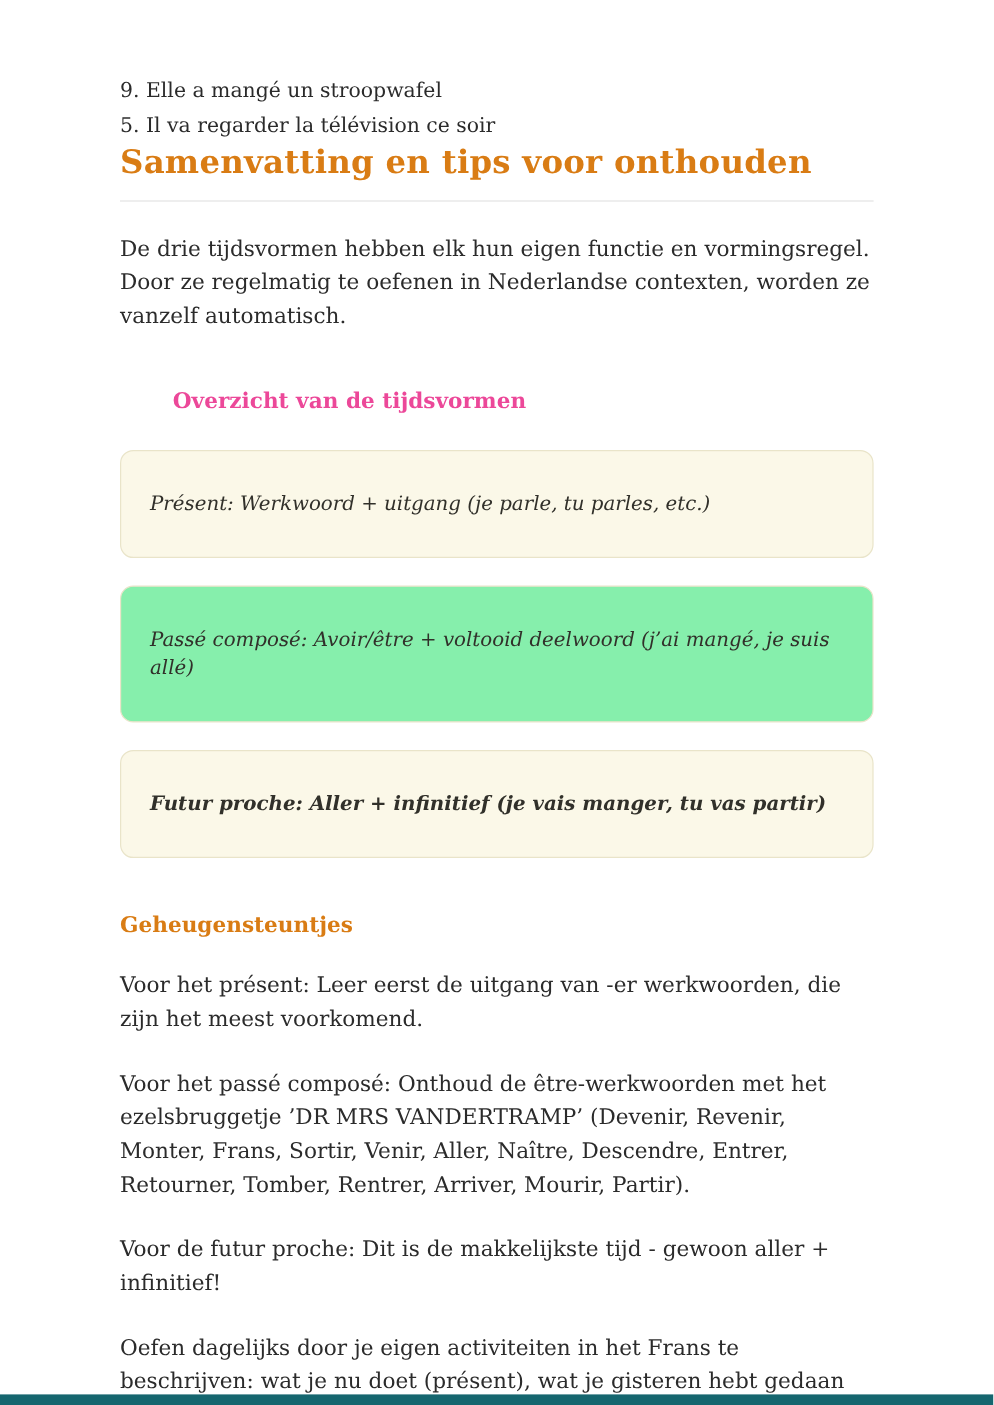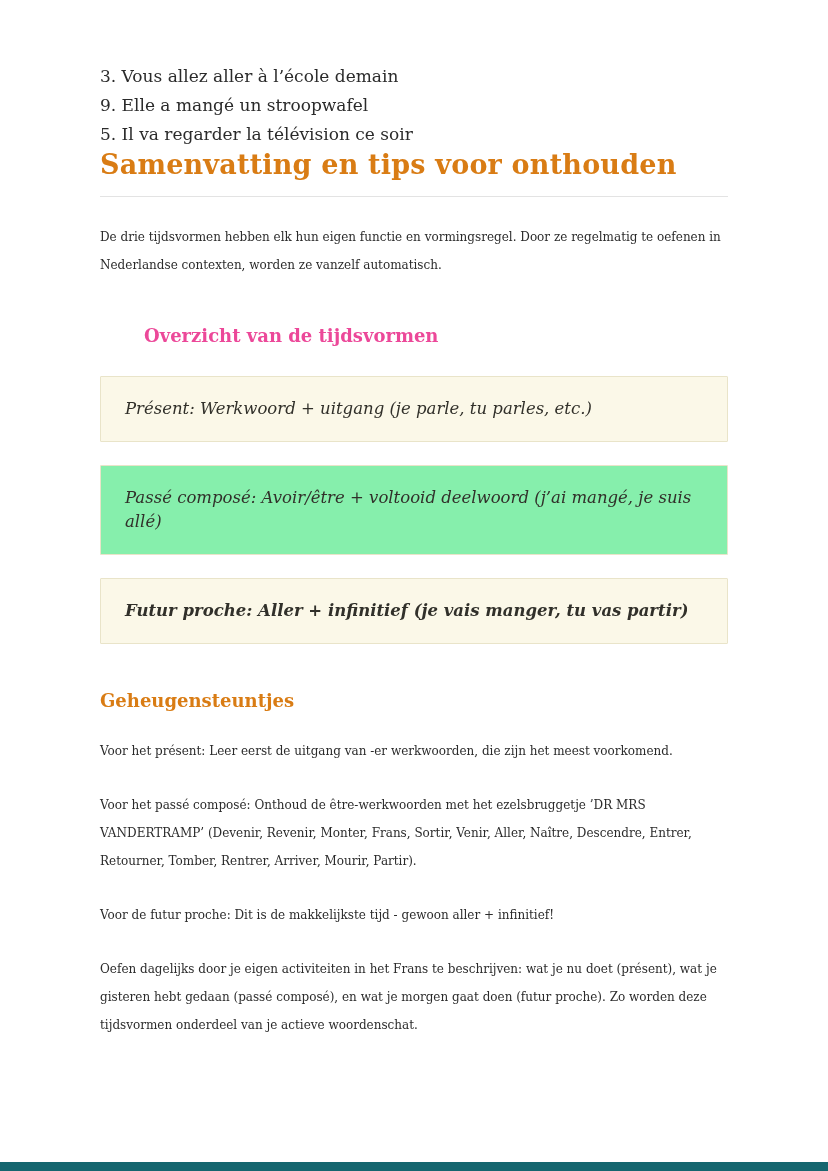--- a/index.html
+++ b/index.html
@@ -30,36 +30,36 @@
     color: #d97c14;
     letter-spacing: 0.2px;
   }
   hr.heading-rule {
     border: none;
     border-top: 1px solid #e3e3e3;
     margin-top: 16px;
   }
   p.body-par {
     margin-top: 26px;
-    font-size: 12px;
+    font-size: 18px;
     line-height: 28px;
     color: #2b2b2b;
   }
   h3.sub-heading {
     margin-top: 46px;
     font-size: 18px;
     font-weight: bold;
     color: #d97c14;
   }
   .tense-box {
     margin-top: 30px;
     background: #fbf8e8;
     border: 1px solid #e9e4c9;
-    border-radius: 1px;
-    padding: 20px 24px;
+    border-radius: 11px;
+    padding: 32px 24px;
   }
   .tense-box + .tense-box { margin-top: 23px; }
   .tense-box .tense-text {
     font-style: italic;
     font-size: 16.5px;
     line-height: 24px;
     color: #31302a;
   }
   .footer-bar {
     position: absolute;
@@ -69,21 +69,20 @@
     height: 9px;
   }
 </style>
 </head>
 <body>
 
 <div class="page">
   <div class="content">
 
     <div class="num-list">
-      <div class="num-item">3. Vous allez aller à l’école demain</div>
       <div class="num-item">9. Elle a mangé un stroopwafel</div>
       <div class="num-item">5. Il va regarder la télévision ce soir</div>
     </div>
 
     <h1 class="main-heading" style="color: rgb(217, 124, 20);">Samenvatting en tips voor onthouden</h1>
     <hr class="heading-rule">
 
     <p class="body-par">De drie tijdsvormen hebben elk hun eigen functie en vormingsregel. Door ze regelmatig te oefenen in Nederlandse contexten, worden ze vanzelf automatisch.</p>
 
     <h3 class="sub-heading" style="color: #ec4899; margin-left: 44px;">Overzicht van de tijdsvormen</h3>

